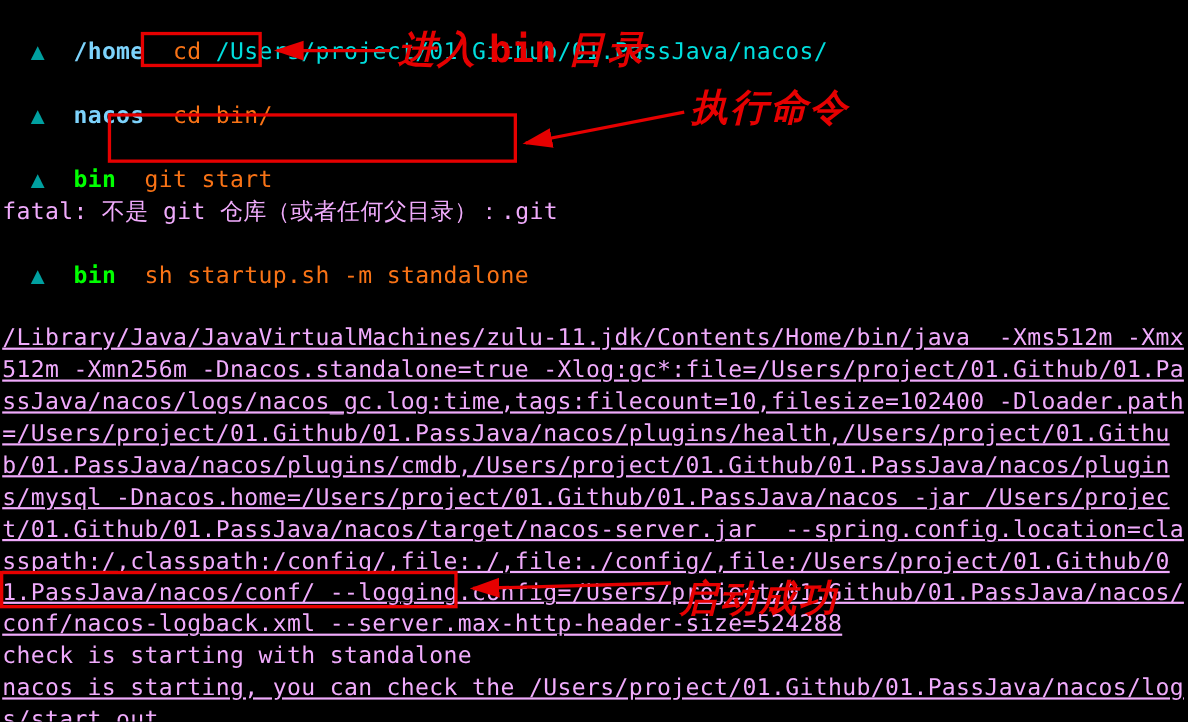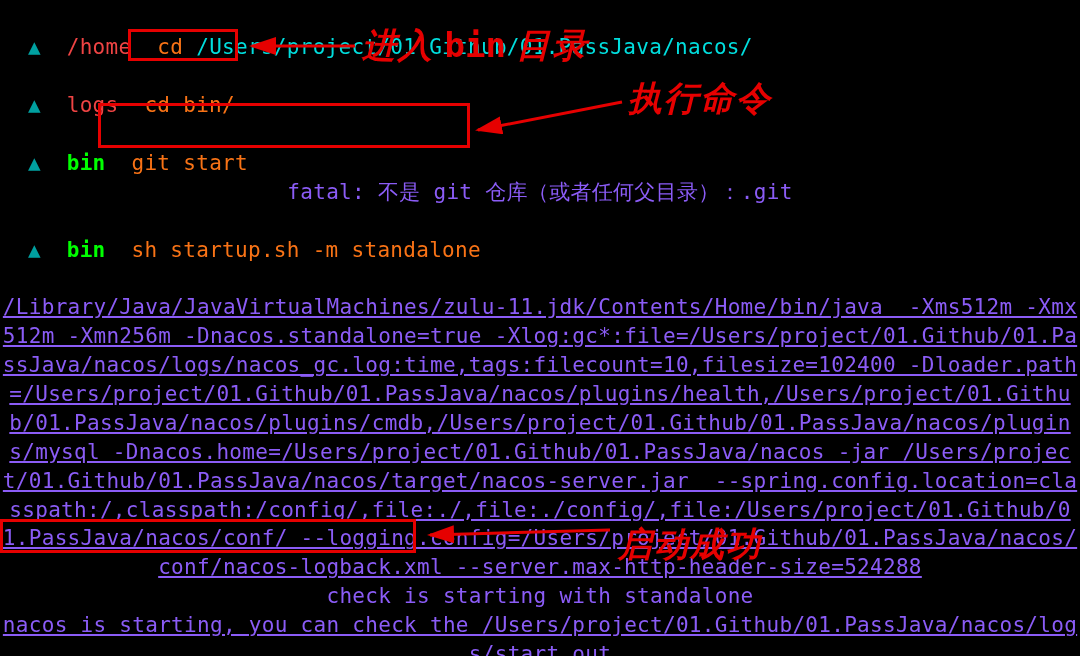--- a/index.html
+++ b/index.html
@@ -12,25 +12,25 @@
       line-height: 1.38;
       color: #bbb;
       padding: 4px 2px;
       overflow: hidden;
       position: relative;
       letter-spacing: 0.3px;
     }
     .line { white-space: pre; position: relative; }
     .wrap { white-space: pre-wrap; word-break: break-all; text-decoration: underline; }
     .teal-arrow { color: #00a0a0; }
-    .green { color: #ef4444; font-weight: normal; }
+    .green { color: #7dd3fc; font-weight: bold; }
     .green-bright { color: #00ff00; font-weight: bold; }
     .cyan { color: #00dede; }
     .white { color: #f97316; }
-    .gray { color: #8b5cf6; text-align: center; }
+    .gray { color: #f0abfc; }
 
     .redbox {
       position: absolute;
       border: 3px solid #e60000;
       background: transparent;
       pointer-events: none;
     }
     .annot {
       position: absolute;
       color: #e60000;
@@ -60,21 +60,21 @@
     }
   </style>
 </head>
 <body>
 
 <div class="line">
   <span class="teal-arrow">▲</span>  <span class="green">/home</span>  <span class="white">cd</span> <span class="cyan">/Users/project/01.Github/01.PassJava/nacos/</span>
 </div>
 
 <div class="line">
-  <span class="teal-arrow">▲</span>  <span class="green">logs</span>  <span class="white">cd bin/</span>
+  <span class="teal-arrow">▲</span>  <span class="green">nacos</span>  <span class="white">cd bin/</span>
 </div>
 
 <div class="line">
   <span class="teal-arrow">▲</span>  <span class="green-bright">bin</span>  <span class="white">git start</span>
 </div>
 
 <div class="line gray">fatal: 不是 git 仓库（或者任何父目录）：.git</div>
 
 <div class="line">
   <span class="teal-arrow">▲</span>  <span class="green-bright">bin</span>  <span class="white">sh startup.sh -m standalone</span>

